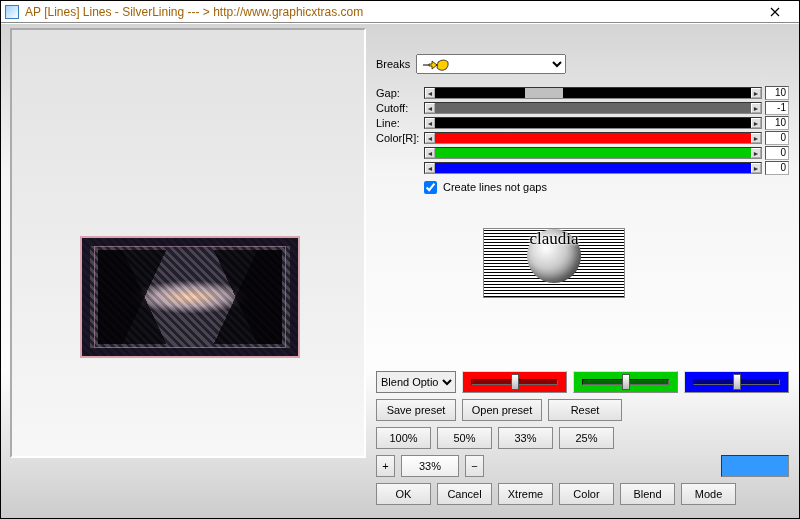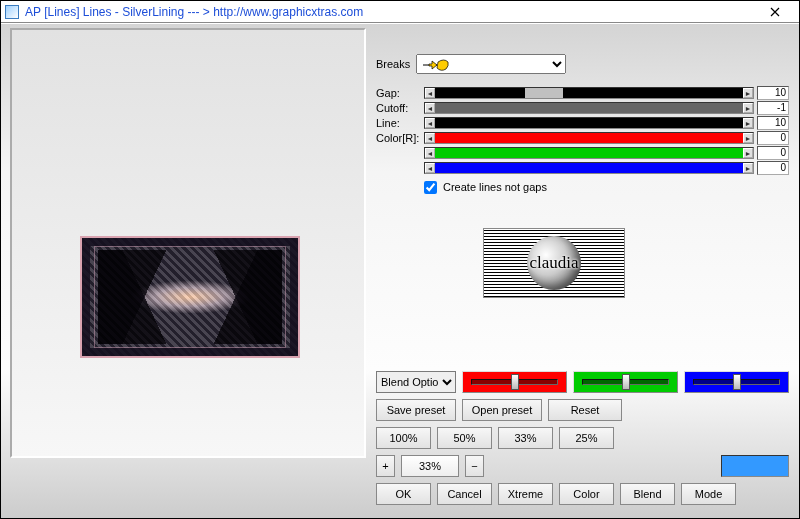--- a/index.html
+++ b/index.html
@@ -1,20 +1,20 @@
 <!DOCTYPE html>
 <html><head>
 <meta charset="utf-8">
 <style>
   * { box-sizing: border-box; margin: 0; padding: 0; font-family: "Segoe UI", Tahoma, sans-serif; }
   body { background: #fff; width: 800px; height: 519px; overflow: hidden; }
   .window { width: 800px; height: 519px; border: 1px solid #000; display: flex; flex-direction: column; }
   .titlebar { height: 22px; background: #fff; border-bottom: 1px solid #888; display: flex; align-items: center; padding: 0 4px; font-size: 12px; }
   .appicon { width: 14px; height: 14px; border: 1px solid #3a7cc0; margin-right: 6px; background: linear-gradient(135deg,#9cd0ff,#fff); }
-  .titletext { flex: 1; color: #1d4ed8; }
+  .titletext { flex: 1; color: #a16207; }
   .closeb { width: 40px; height: 20px; display:flex; align-items:center; justify-content:center; font-size:14px; }
   .client { flex:1; position: relative; background: linear-gradient(to bottom, #d4d4d4 0%, #f5f5f5 30%, #fdfdfd 70%, #ccc 100%); border-top:1px solid #fff; }
 
   .previewframe { position:absolute; left:9px; top:4px; width:356px; height:430px; background: linear-gradient(to bottom,#e2e2e2,#f7f7f7); border:2px inset #fff; }
   .previewimg { position:absolute; left:68px; top:206px; width:220px; height:122px; border:2px solid #d9a3b0; background:
       repeating-linear-gradient(45deg, rgba(255,255,255,0.15) 0 3px, rgba(0,0,0,0.15) 3px 6px),
       radial-gradient(ellipse 40% 20% at 50% 50%, rgba(255,200,160,0.9), rgba(120,90,110,0.6) 40%, rgba(30,25,40,0.95) 70%);
       box-shadow: inset 0 0 0 8px rgba(20,15,30,0.85);
   }
   .previewimg::before, .previewimg::after { content:""; position:absolute; }
@@ -24,35 +24,35 @@
       mix-blend-mode: multiply; }
   .previewimg::after { inset:8px 12px; border:1px solid rgba(180,140,160,0.6); }
 
   .right { position:absolute; left:375px; top:30px; right:10px; font-size:11px; color:#000; }
   .row { display:flex; align-items:center; height:14px; margin-bottom:1px; }
   .lab { width:44px; margin-right:4px; }
   .sliderbar { position:relative; flex:1; height:12px; background:#c0c0c0; border:1px inset #888; overflow:hidden; }
   .sliderbar .arr { position:absolute; top:0; width:10px; height:100%; background:#e0e0e0; border:1px outset #fff; display:flex; align-items:center; justify-content:center; font-size:7px; color:#333; }
   .sliderbar .arr.l { left:0; } .sliderbar .arr.r { right:0; }
   .sliderbar .fill { position:absolute; top:0; bottom:0; }
-  .valbox { width:32px; height:14px; margin-left:3px; font-size:10px; text-align:right; border:1px inset #aaa; background:#fff; padding:0 2px; line-height:12px; }
+  .valbox { width:24px; height:14px; margin-left:3px; font-size:10px; text-align:right; border:1px inset #aaa; background:#fff; padding:0 2px; line-height:12px; }
 
   .gapfill1 { left:10px; width:90px; background:#000; }
   .gapfill2 { left:138px; width:210px; background:#000; }
   .cutfill  { left:10px; right:10px; background:#666; }
   .linfill  { left:10px; right:10px; background:#000; }
   .rfill    { left:10px; right:10px; background:#f00; }
   .gfill    { left:10px; right:10px; background:#0c0; }
   .bfill    { left:10px; right:10px; background:#00f; }
 
   .ck { margin-top:6px; display:flex; align-items:flex-start; gap:6px; font-size:11px; padding-left:48px; }
   .ck input { width:13px; height:13px; }
 
   .logo { position:absolute; left:482px; top:204px; width:142px; height:70px;
-          background: repeating-linear-gradient(0deg,#000 0 1px,#fff 1px 3px); border:1px solid #888; display:flex; align-items:center; justify-content:center; }
+          background: repeating-linear-gradient(0deg,#000 0 1px,#fff 1px 3px); border:1px solid #888; display:flex; align-items:flex-start; justify-content:center; }
   .logo .globe { width:54px; height:54px; border-radius:50%; background: radial-gradient(circle at 35% 35%, #fff, #ccc 40%, #888 70%, #555); box-shadow: inset -4px -4px 8px rgba(0,0,0,0.4); position:relative; }
   .logo .txt { position:absolute; font-family: "Brush Script MT", cursive; font-size:17px; color:#000; text-shadow:0 0 3px #fff, 0 0 3px #fff; }
 
   .deck { position:absolute; left:375px; top:347px; right:10px; }
   .deck .r { display:flex; gap:6px; margin-bottom:6px; align-items:center; }
   select.sel { height:22px; font-size:11px; border:1px solid #7a7a7a; background:#efefef; }
   .rgbsl { flex:1; height:22px; position:relative; border:1px outset #ddd; display:flex; align-items:center; }
   .rgbsl .track { position:absolute; left:8px; right:8px; top:50%; height:6px; transform:translateY(-50%); border:1px inset #666; }
   .rgbsl .thumb { position:absolute; top:2px; height:16px; width:8px; background:linear-gradient(#fff,#bbb); border:1px solid #555; left:50%; transform:translateX(-50%); }
   .btn { height:22px; padding:0 6px; font-size:11px; background:linear-gradient(#f7f7f7,#e2e2e2); border:1px solid #888; min-width:55px; cursor:default; display:flex; align-items:center; justify-content:center; }

